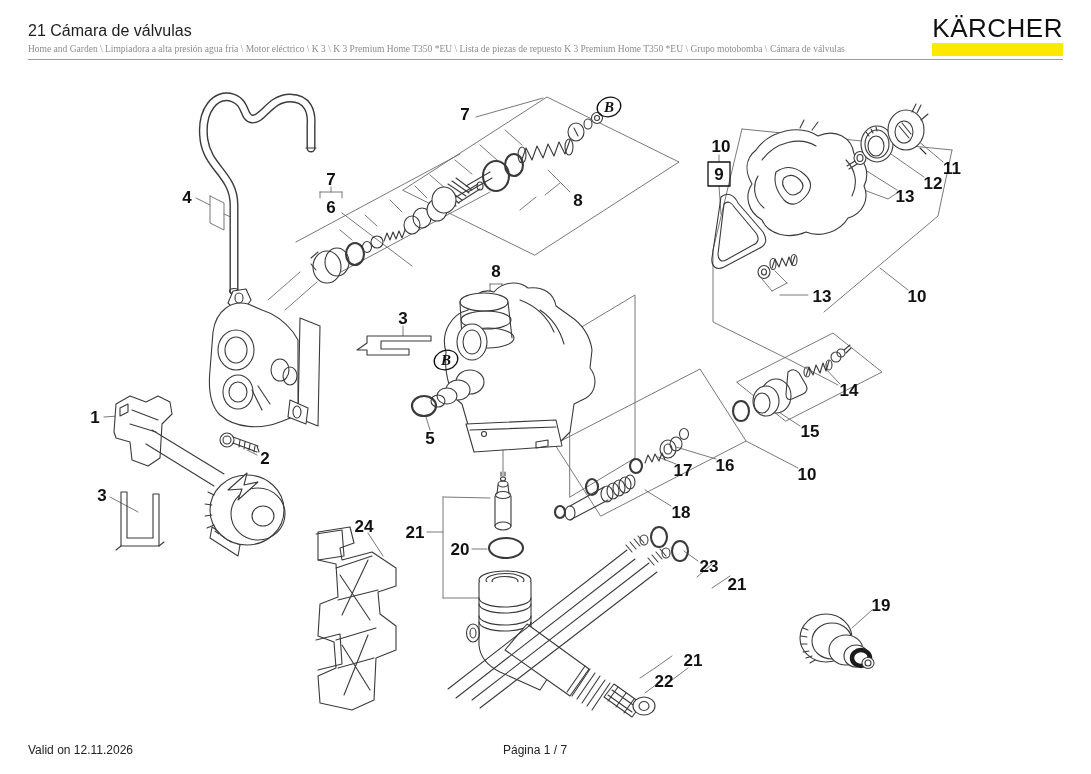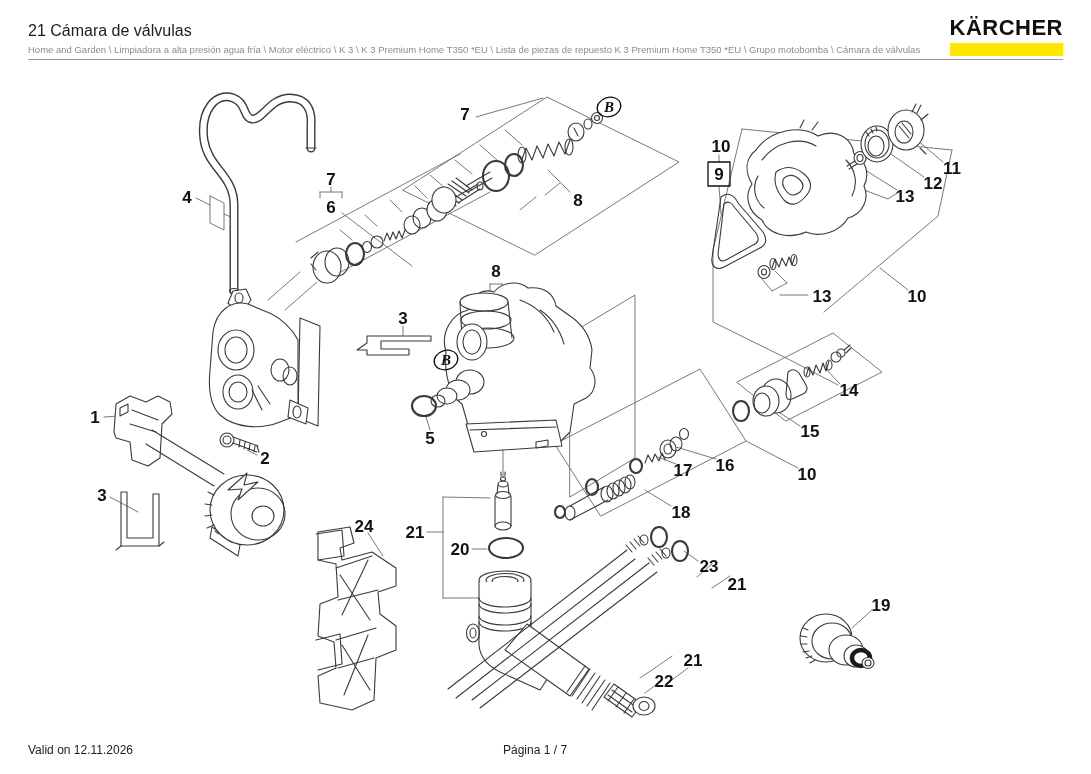--- a/index.html
+++ b/index.html
@@ -1,23 +1,23 @@
 <!DOCTYPE html>
 <html><head>
 <meta charset="utf-8">
 <style>
   html,body{margin:0;padding:0;background:#e8e8e8;}
   .page{position:relative;width:1091px;height:774px;background:#ffffff;overflow:hidden;
         font-family:"Liberation Sans",sans-serif;}
   .title{position:absolute;left:28px;top:22px;font-size:16px;color:#1d1d1d;}
-  .crumbs{position:absolute;left:28px;top:44px;font-size:9.5px;color:#8c8c8c;white-space:nowrap;}
+  .crumbs{position:absolute;left:28px;top:44px;font-size:9.5px;color:#8c8c8c;white-space:nowrap;font-family:Liberation Serif, serif;}
   .crumbs span.seg{cursor:pointer;}
   .rule{position:absolute;left:28px;right:28px;top:59px;border-top:1px solid #9a9a9a;}
   .logo{position:absolute;right:28px;top:14px;text-align:left;}
-  .logo .word{font-size:22px;font-weight:700;letter-spacing:.5px;color:#101010;line-height:28px;text-align:center;}
+  .logo .word{font-size:26px;font-weight:400;letter-spacing:.5px;color:#101010;line-height:28px;text-align:center;}
   .logo .bar{height:13px;margin-top:1px;}
   .footer-left{position:absolute;left:28px;top:743px;font-size:12px;color:#222;}
   .footer-center{position:absolute;left:503px;top:743px;font-size:12px;color:#222;}
   svg#diagram{position:absolute;left:0;top:0;}
   #diagram path,#diagram line,#diagram ellipse,#diagram circle,#diagram polyline,#diagram rect{
       stroke:#3a3a3a;stroke-width:1.1;fill:none;stroke-linecap:round;stroke-linejoin:round;}
   #diagram .wf{fill:#ffffff;}
   #diagram .th{stroke-width:2.1;}
   #diagram .hv{stroke-width:4.5;stroke:#1a1a1a;}
   #diagram .cons{stroke:#6a6a6a;stroke-width:0.9;}

